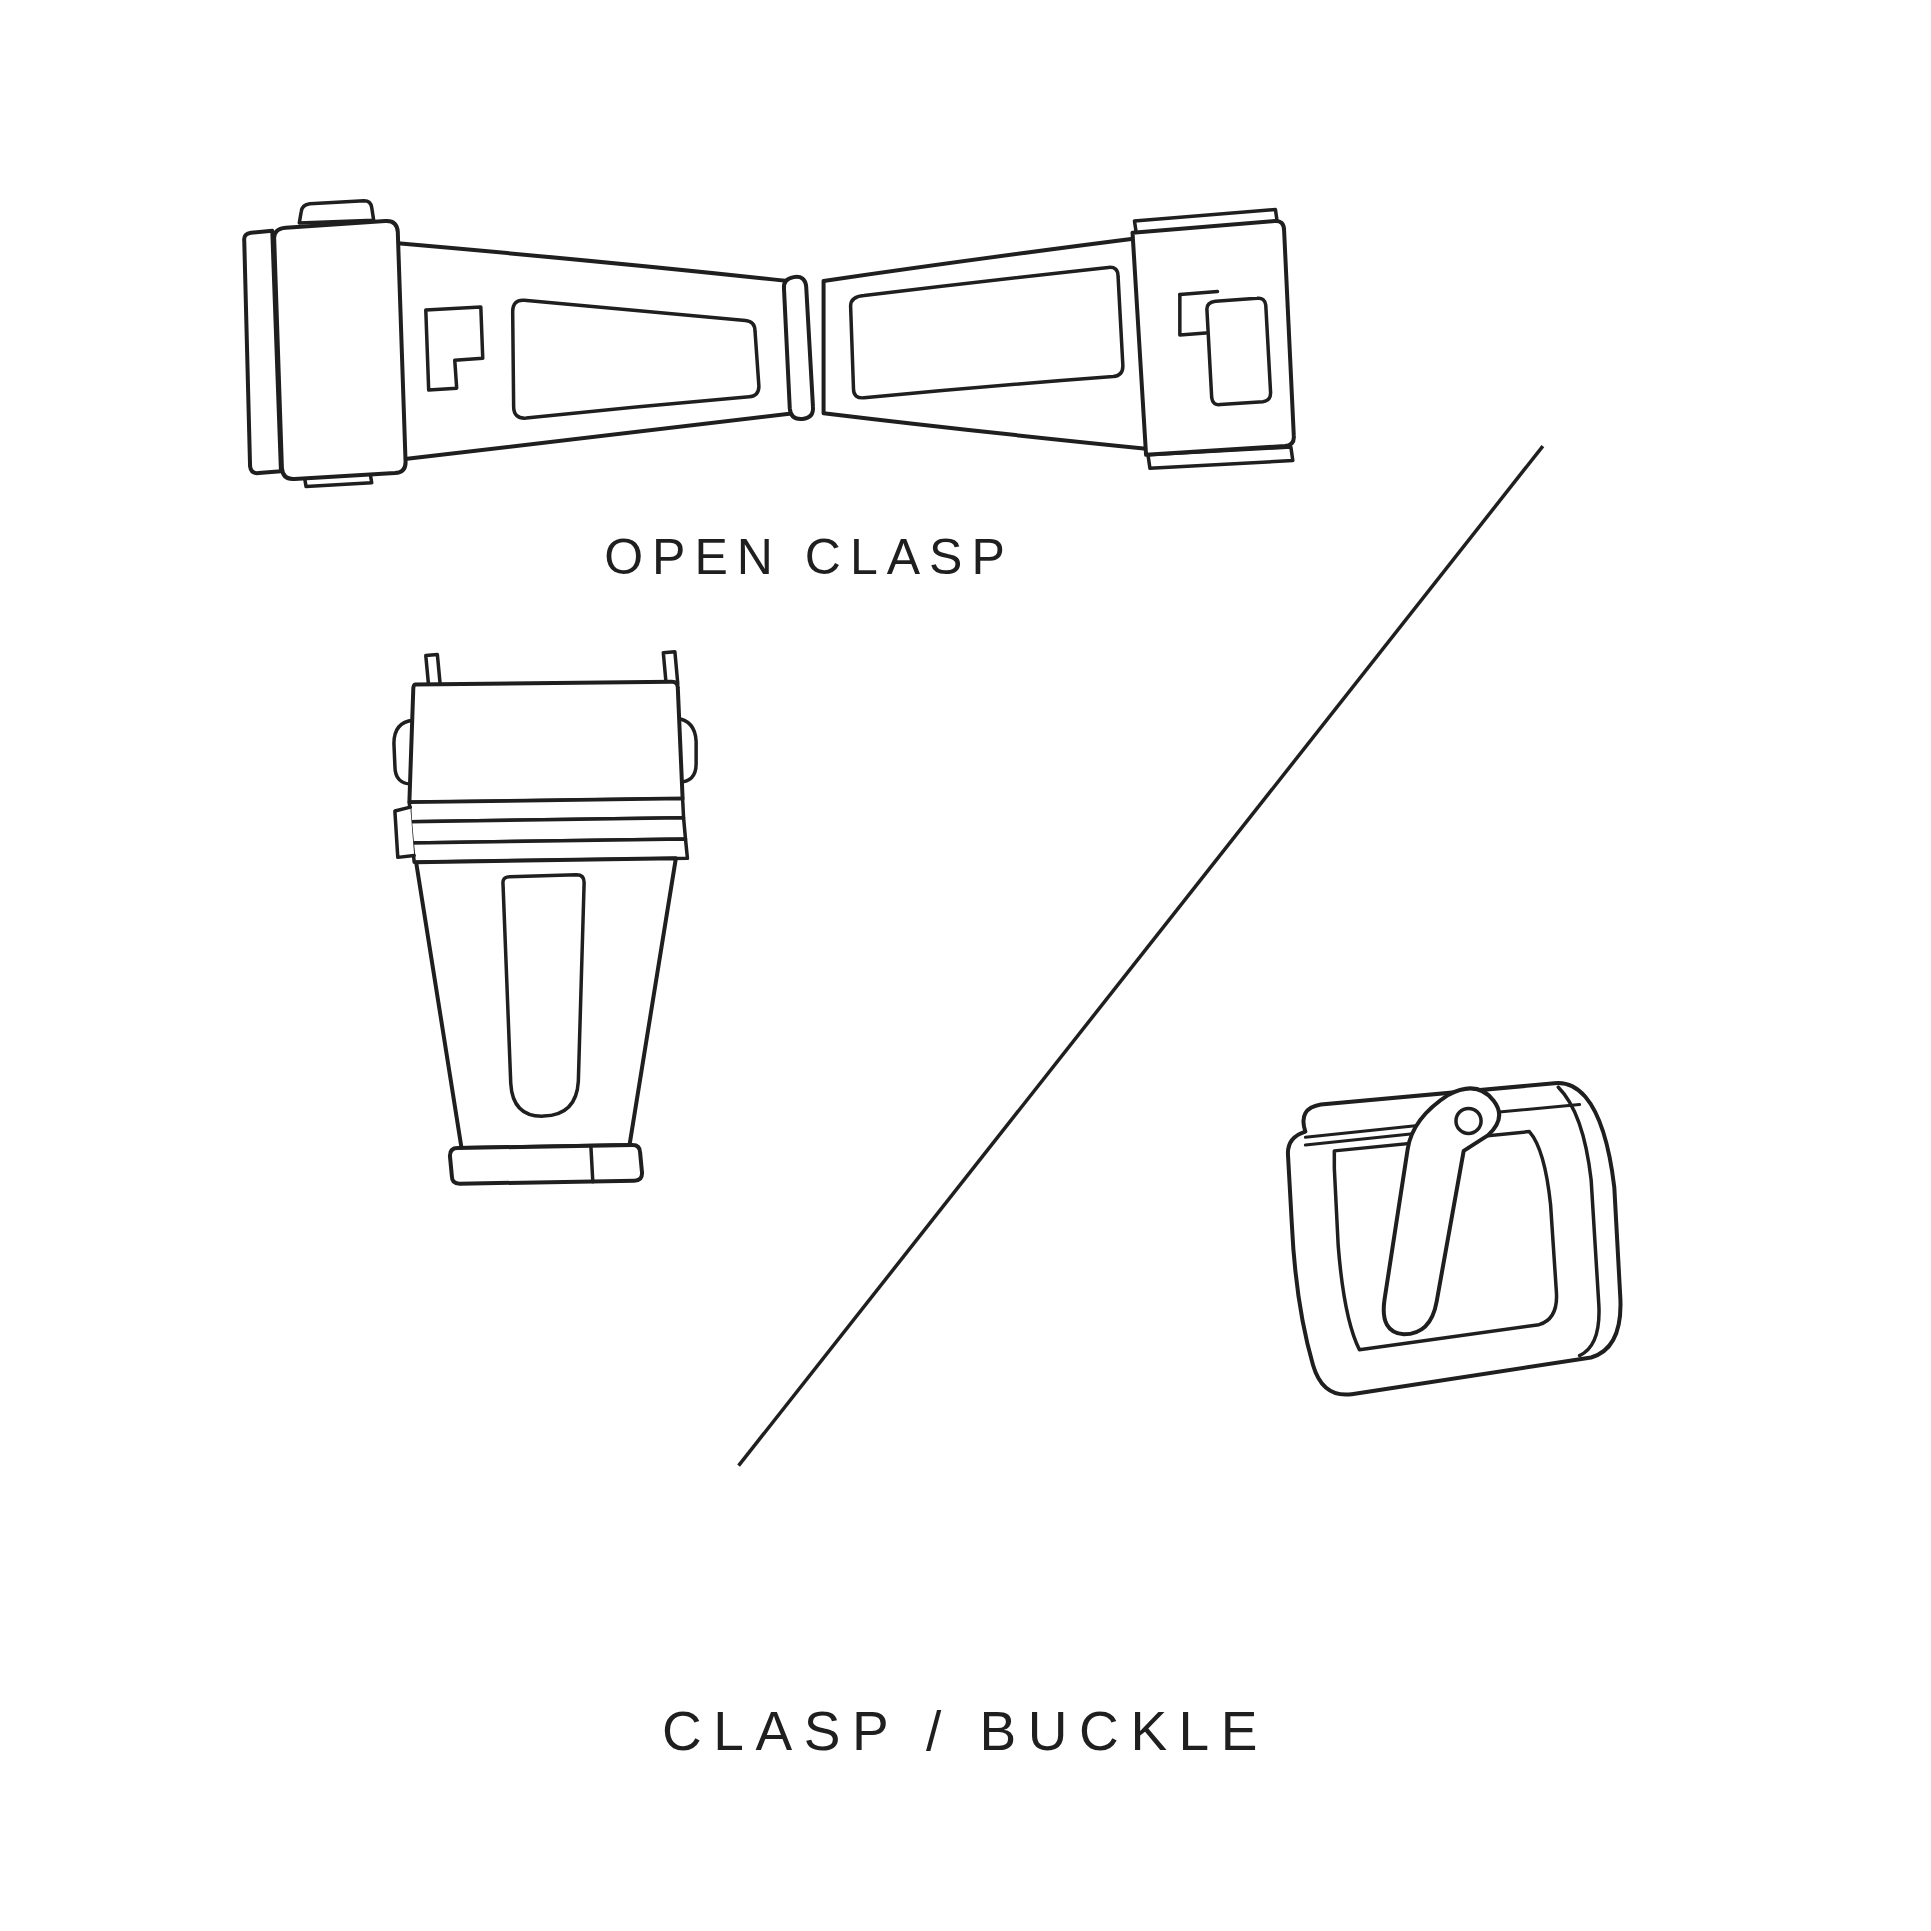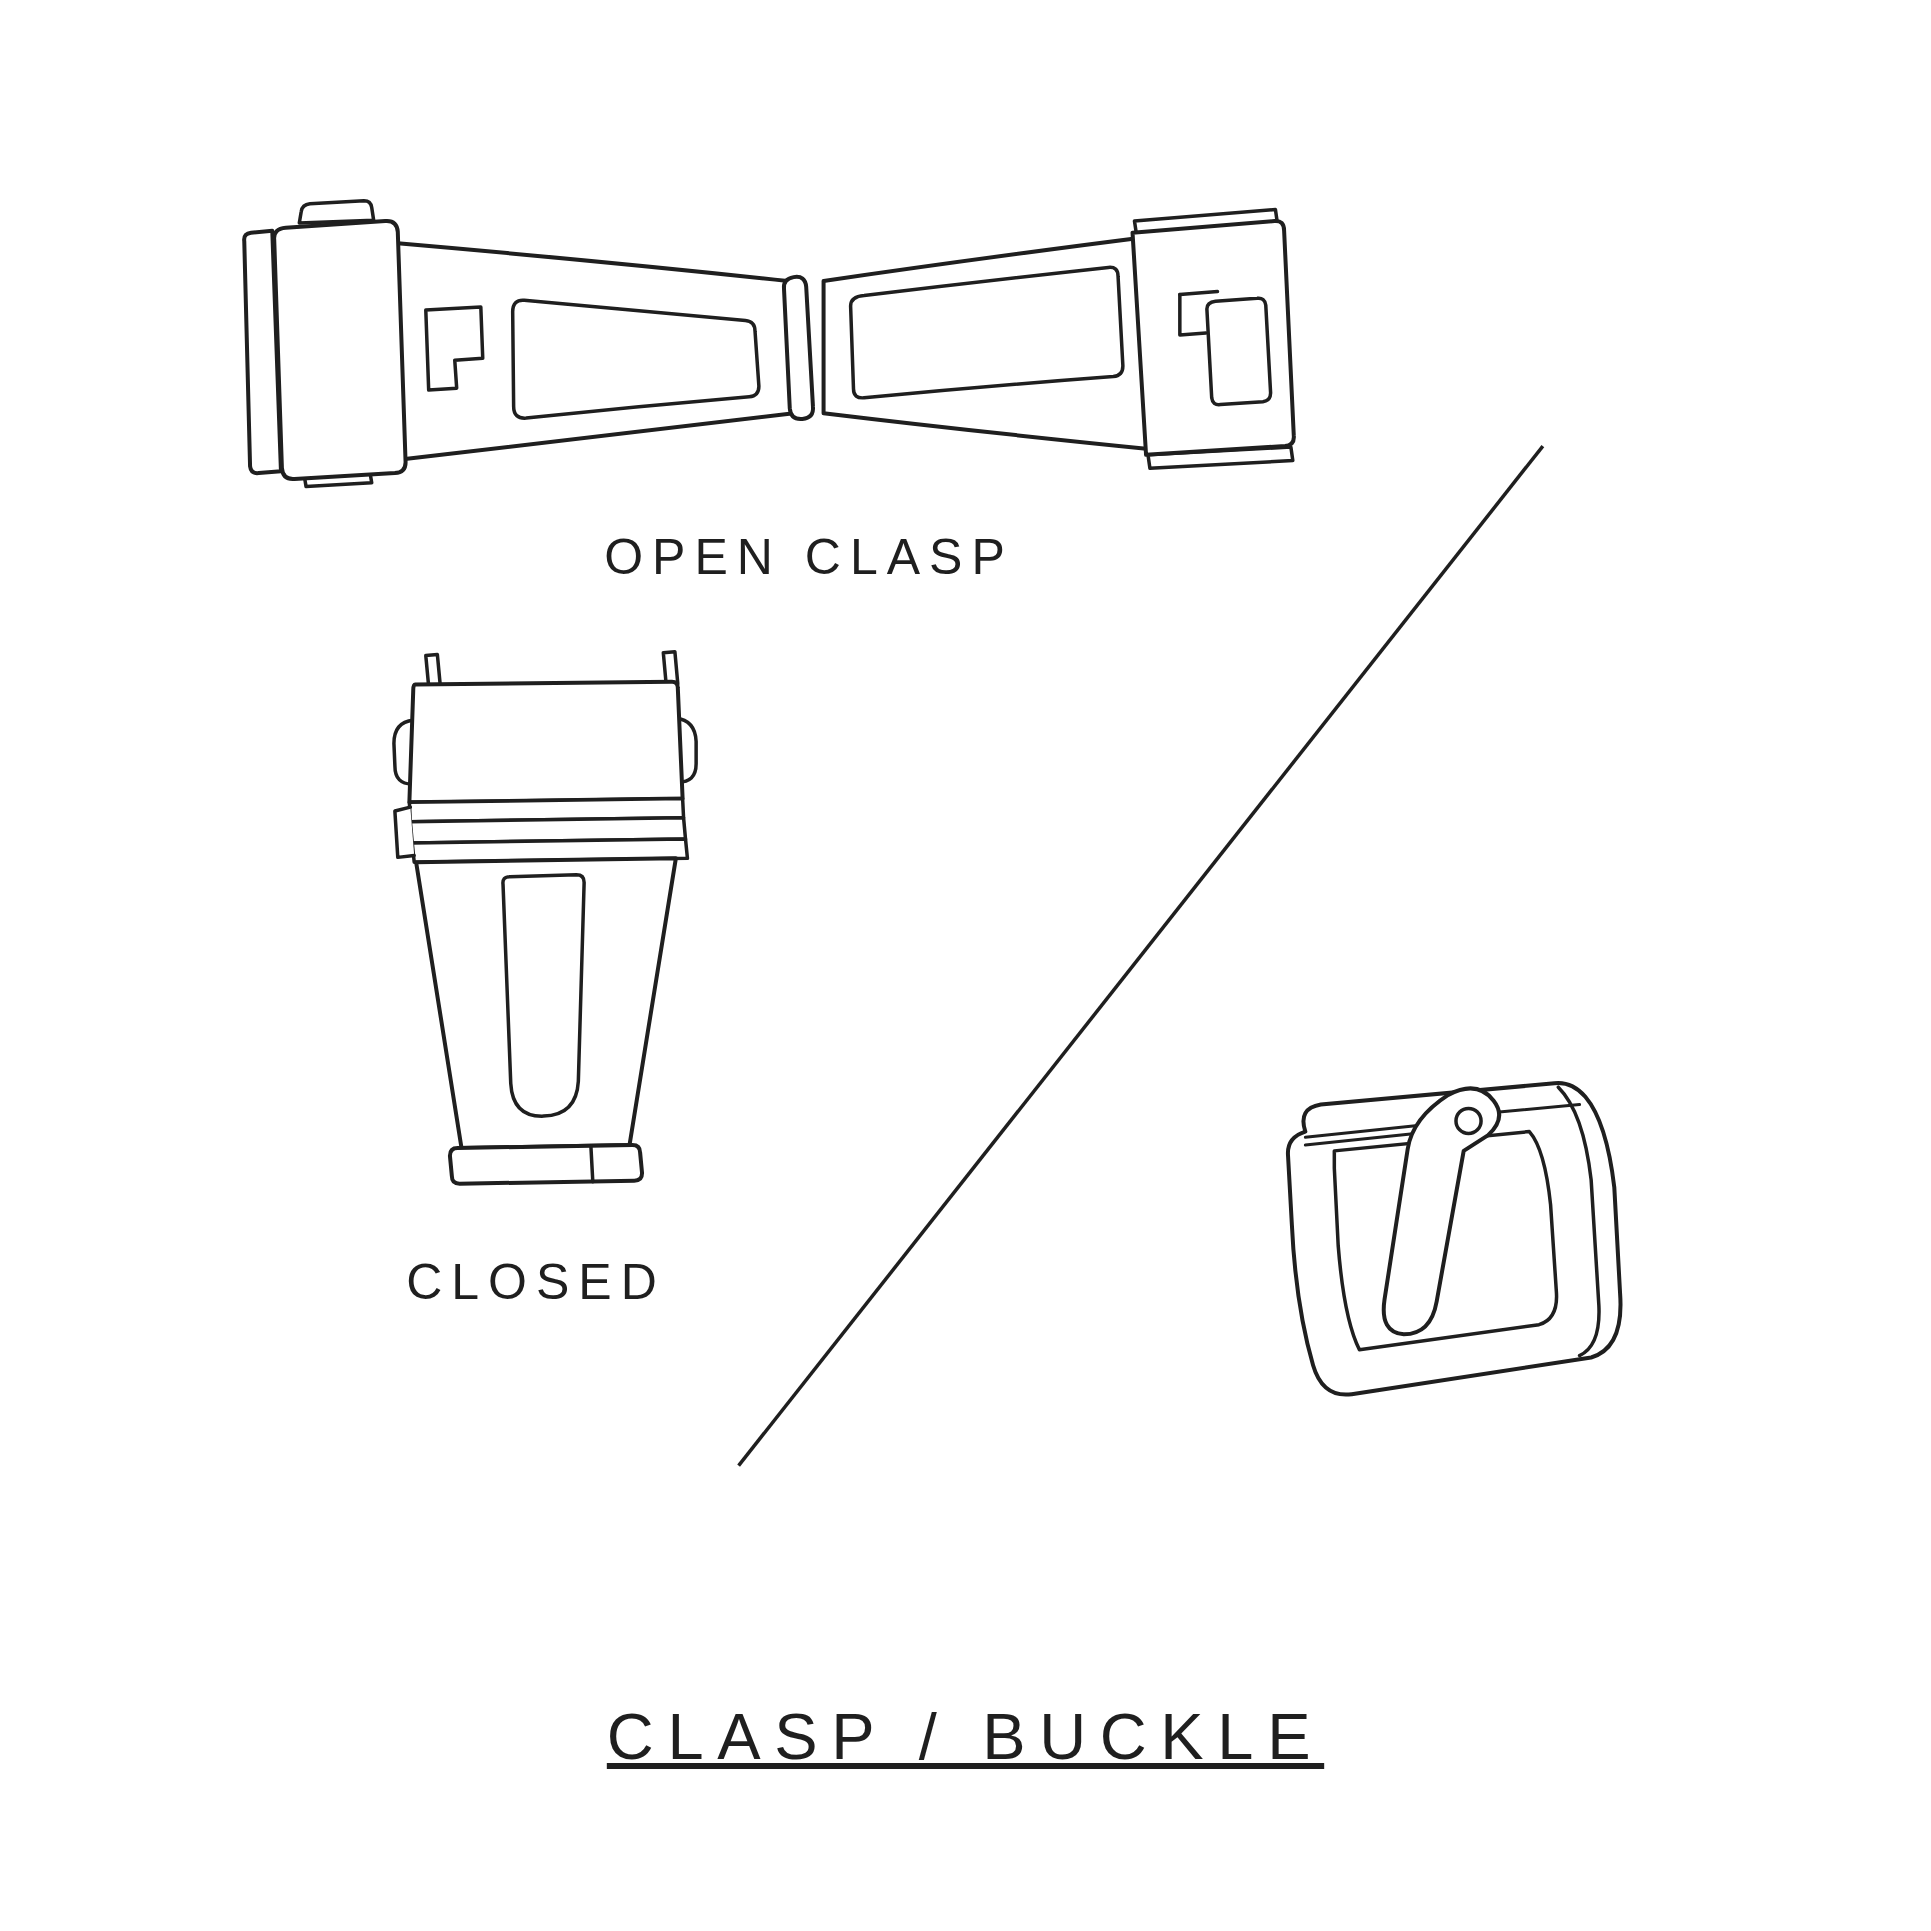--- a/index.html
+++ b/index.html
@@ -48,24 +48,23 @@
   }
   #label-closed {
     top: 1230px;
     left: 536px;
     transform: translateX(-50%);
   }
   #diagram-title {
     top: 1699px;
     left: 50%;
     transform: translateX(-50%);
-    font-size: 65px;
+    font-size: 55px;
     letter-spacing: 0.21em;
     font-weight: 400;
-    text-decoration: underline;
   }
 </style>
 </head>
 <body>
 
 <div class="canvas">
 
   <svg class="art" viewBox="0 0 2000 2000" xmlns="http://www.w3.org/2000/svg">
 
     <g fill="none" stroke="currentColor" stroke-width="4" stroke-linejoin="round" stroke-linecap="round">
@@ -144,17 +143,16 @@
       <line x1="1550" y1="1152" x2="1636" y2="1144" stroke-width="3"></line>
 
       <path fill="#ffffff" d="M 1500 1134 Q 1530 1118 1547 1140 Q 1561 1158 1541 1176 L 1516 1192 L 1488 1348 Q 1482 1382 1454 1382 Q 1429 1380 1434 1346 L 1458 1190 Q 1463 1158 1500 1134 Z"></path>
 
       <circle cx="1521" cy="1161" r="13" stroke-width="3.5"></circle>
     </g>
   </svg>
 
   <div class="label caption" id="label-open-clasp">OPEN CLASP</div>
 
-  <div class="label caption" id="label-closed">CLOSED</div>
 
   <div class="label" id="diagram-title">CLASP / BUCKLE</div>
 </div>
 
 
 </body></html>

